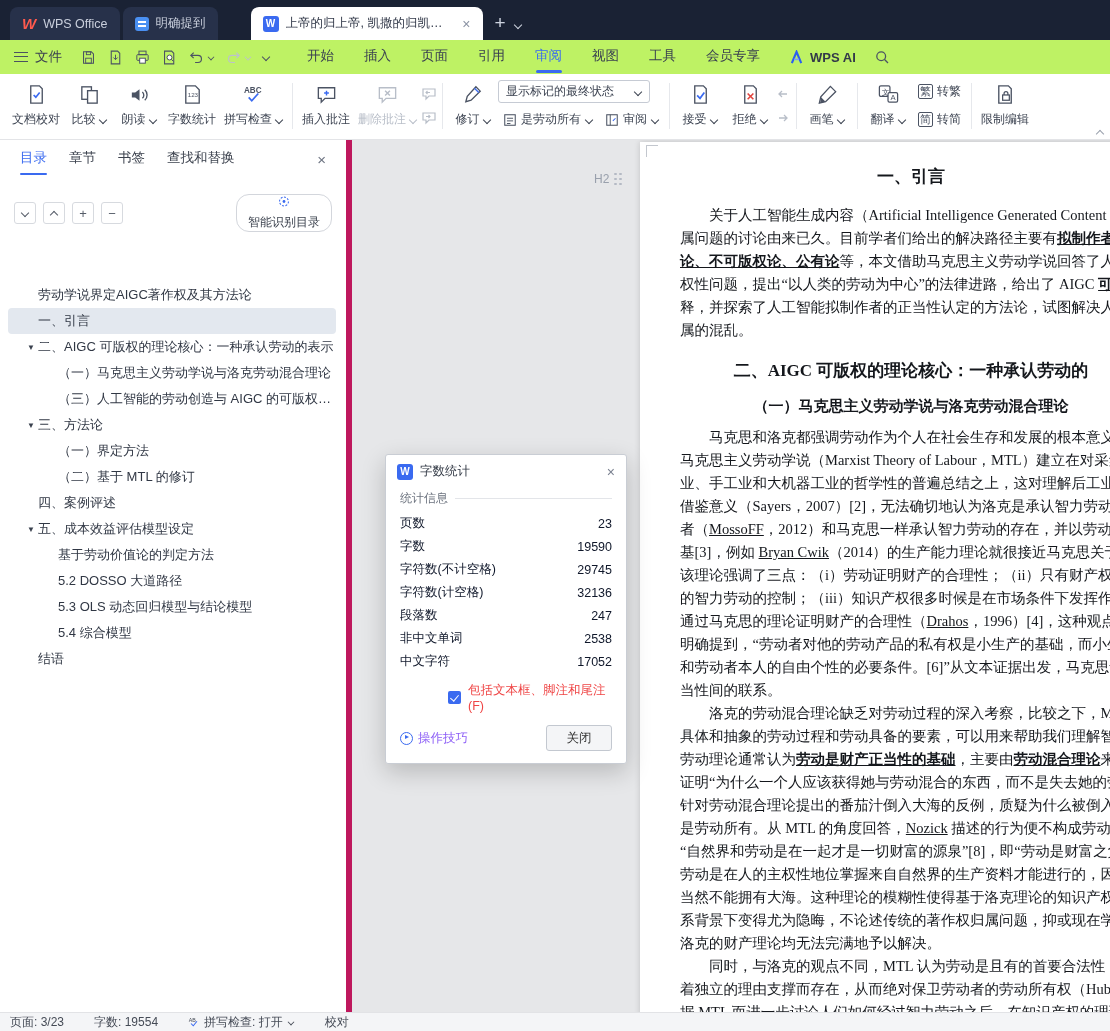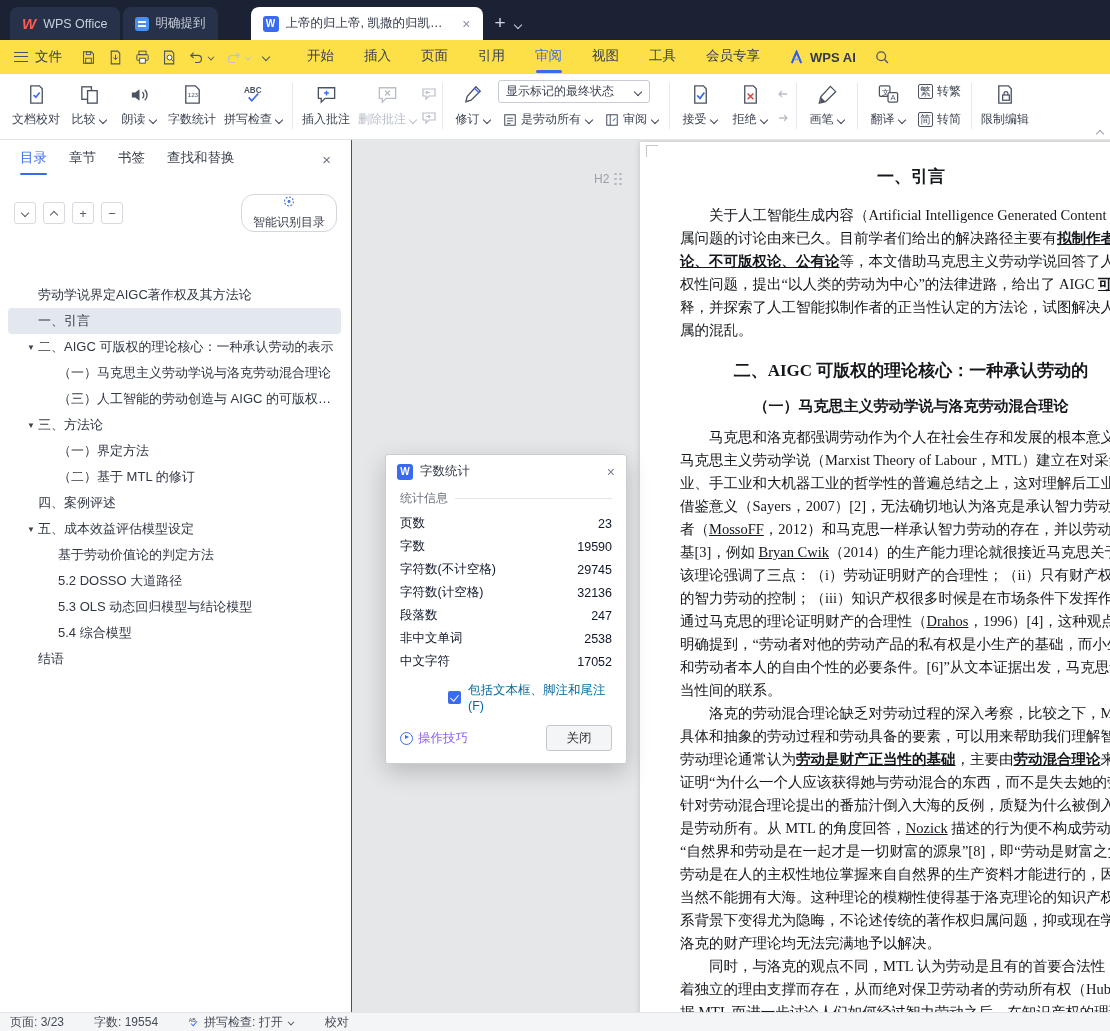--- a/index.html
+++ b/index.html
@@ -22,21 +22,21 @@
   .newtab{color:#cdd3df;font-size:19px;margin:0 6px 6px 12px;cursor:pointer;}
   .tabchev{margin:0 0 12px 2px;color:#cdd3df;}
 
   
   .chev{width:8px;height:6px;display:inline-block;position:relative;flex:none;}
   .chev::before{content:"";position:absolute;left:1px;top:0;width:5px;height:5px;border-right:1.3px solid currentColor;border-bottom:1.3px solid currentColor;transform:rotate(45deg);}
   .chev.up::before{transform:rotate(-135deg);top:2px;}
   .chev.tiny{transform:scale(.8);}
 
   
-  .menubar{height:34px;background:#fde047;display:flex;align-items:center;padding:0 14px;position:relative;}
+  .menubar{height:34px;background:#bef264;display:flex;align-items:center;padding:0 14px;position:relative;}
   .file-btn{display:flex;align-items:center;gap:7px;font-size:13.5px;color:#3a4150;cursor:pointer;}
   .hamb{width:14px;height:10px;border-top:1.6px solid #4a5160;border-bottom:1.6px solid #4a5160;position:relative;}
   .hamb::after{content:"";position:absolute;left:0;top:2.6px;width:14px;height:1.6px;background:#4a5160;}
   .qicons{display:flex;align-items:center;gap:10px;margin-left:18px;color:#4b5363;}
   .qbtn{display:flex;align-items:center;gap:2px;cursor:pointer;}
   .qbtn svg{width:17px;height:17px;}
   .qbtn.disabled{color:#bcc2cc;}
   .menu-tabs{display:flex;margin-left:22px;}
   .mtab{padding:0 15px;height:34px;line-height:32px;font-size:13.5px;color:#3a4150;position:relative;cursor:pointer;}
   .mtab.active{color:#3a6af0;}
@@ -58,21 +58,21 @@
   .rrow{display:flex;gap:2px;}
   .rsmall{display:flex;align-items:center;gap:4px;height:23px;padding:0 5px;font-size:12px;color:#3d4452;border-radius:3px;cursor:pointer;white-space:nowrap;}
   .rsmall svg{width:14px;height:14px;color:#4b5363;}
   .rmini-col{display:flex;flex-direction:column;gap:8px;justify-content:center;height:56px;flex:none;}
   .rmini{width:16px;height:16px;color:#b8bec8;cursor:pointer;}
   .cjk-ic{font-size:11px;color:#4b5363;border:1px solid #4b5363;border-radius:2px;width:15px;height:15px;line-height:13px;text-align:center;flex:none;}
   .ribbon-collapse{position:absolute;right:6px;bottom:4px;color:#9aa1ad;cursor:pointer;}
 
   
   .main{display:flex;height:872px;}
-  .sidebar{width:352px;background:#fff;border-right:1px solid #be185d;display:flex;flex-direction:column;flex:none;}
+  .sidebar{width:352px;background:#fff;border-right:6px solid #be185d;display:flex;flex-direction:column;flex:none;}
   .sb-tabs{height:38px;display:flex;align-items:center;padding:0 20px;gap:22px;font-size:13.5px;}
   .sb-tab{color:#3c424e;cursor:pointer;position:relative;height:38px;line-height:36px;}
   .sb-tab.active{color:#3a6af0;}
   .sb-tab.active::after{content:"";position:absolute;left:0;right:0;bottom:3px;height:2px;background:#3a6af0;border-radius:1px;}
   .sb-close{margin-left:auto;color:#6d7482;font-size:15px;cursor:pointer;}
   .sb-controls{display:flex;align-items:center;gap:7px;margin:16px 14px 0;}
   .sq{width:22px;height:22px;border:1px solid #d7dadf;border-radius:3px;display:flex;align-items:center;justify-content:center;color:#555c68;font-size:13px;cursor:pointer;}
   .smart-pill{margin-left:auto;display:flex;align-items:center;gap:6px;height:38px;padding:0 11px;border:1px solid #d3d6dc;border-radius:13px;font-size:12px;color:#3c424e;cursor:pointer;flex-direction:column;}
   .smart-pill svg{width:14px;height:14px;}
   .outline{margin-top:50px;overflow:hidden;}
@@ -105,21 +105,21 @@
 
   
   .wc-dialog{position:absolute;left:33px;top:314px;width:242px;background:#fff;border:1px solid #c9cdd4;border-radius:3px;box-shadow:0 8px 24px rgba(0,0,0,.20);font-size:12.5px;}
   .wc-title{height:33px;display:flex;align-items:center;gap:7px;padding:0 11px;color:#333a46;}
   .wc-wicon{width:16px;height:16px;border-radius:3px;background:#3a6af0;color:#fff;font-weight:bold;font-size:10px;display:flex;align-items:center;justify-content:center;}
   .wc-x{margin-left:auto;color:#7a8190;font-size:14px;cursor:pointer;}
   .wc-body{padding:2px 14px 12px;}
   .wc-section{display:flex;align-items:center;gap:7px;color:#6b727e;font-size:12px;margin-bottom:5px;}
   .wc-section::after{content:"";flex:1;height:1px;background:#e3e5e9;}
   .wc-row{display:flex;justify-content:space-between;align-items:center;height:23px;color:#0f172a;}
-  .wc-check{display:flex;align-items:center;gap:7px;margin:9px 0 12px;color:#0369a1;padding-left:48px;}
+  .wc-check{display:flex;align-items:center;gap:7px;margin:9px 0 12px;color:#ef4444;padding-left:48px;}
   .cbx{width:13px;height:13px;border-radius:2px;background:#3a6af0;position:relative;flex:none;cursor:pointer;}
   .cbx::after{content:"";position:absolute;left:3.5px;top:1.5px;width:4px;height:7px;border-right:1.6px solid #fff;border-bottom:1.6px solid #fff;transform:rotate(40deg);}
   .wc-footer{display:flex;align-items:center;justify-content:space-between;}
   .wc-tips{display:flex;align-items:center;gap:5px;color:#8b5cf6;cursor:pointer;}
   .tip-ic{width:13px;height:13px;border:1.2px solid #3a6af0;border-radius:50%;position:relative;flex:none;}
   .tip-ic::after{content:"";position:absolute;left:4px;top:2.8px;border-left:4.5px solid #3a6af0;border-top:2.8px solid transparent;border-bottom:2.8px solid transparent;}
   .wc-close{width:66px;height:26px;border:1px solid #c3c8d0;background:#f4f5f7;border-radius:3px;font-size:12.5px;color:#333;font-family:inherit;cursor:pointer;}
 
   
   .statusbar{height:19px;background:#f4f5f7;border-top:1px solid #e2e3e6;display:flex;align-items:center;gap:30px;padding:0 10px;font-size:12px;color:#454b56;}

